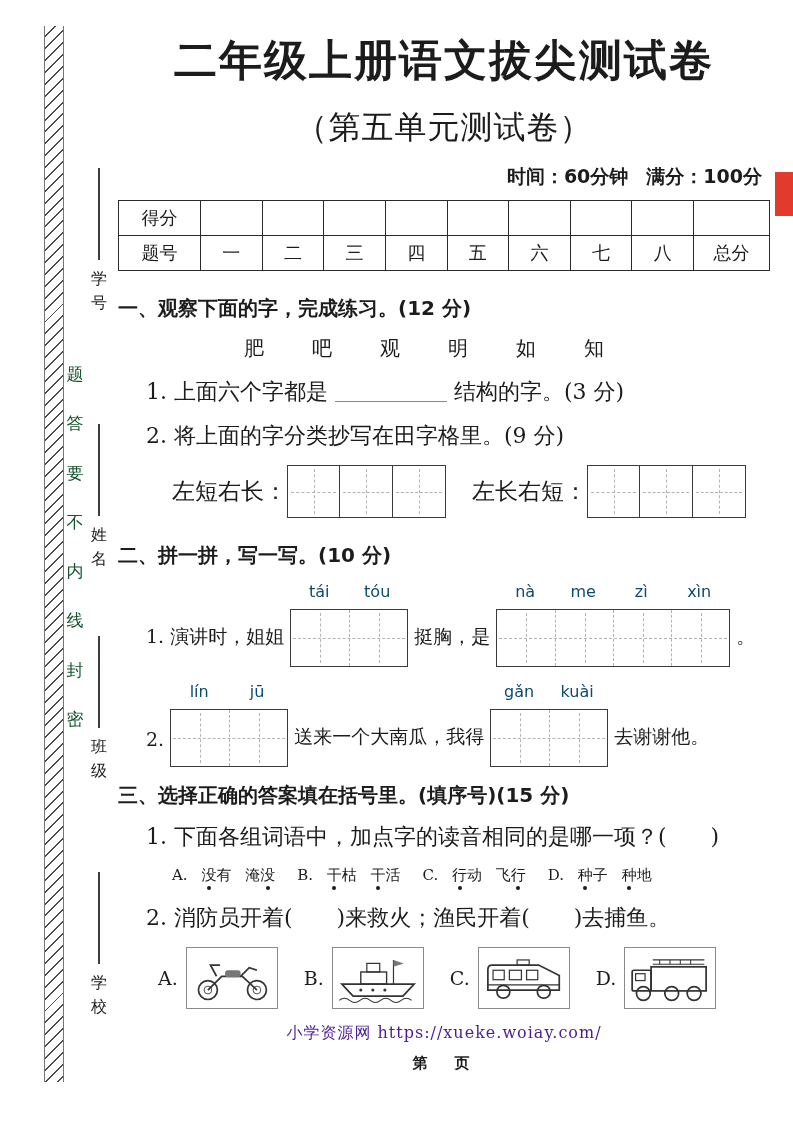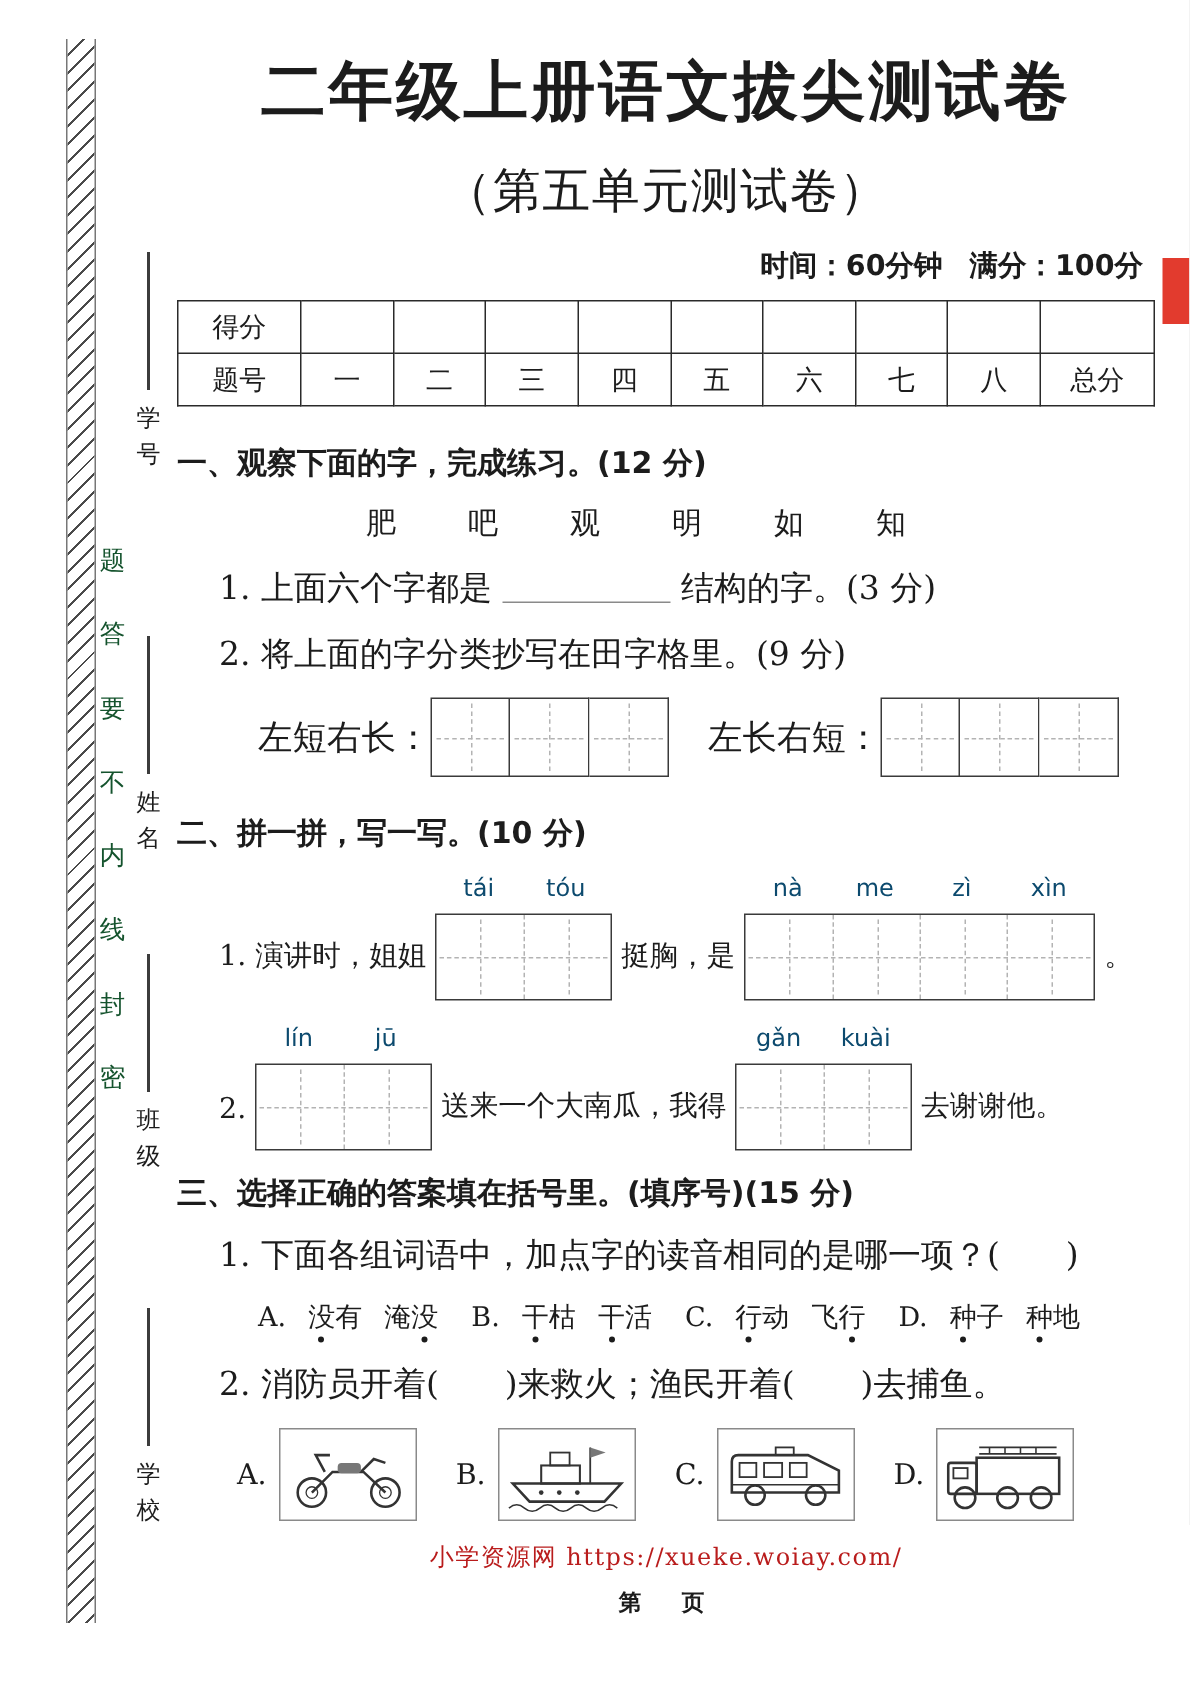--- a/index.html
+++ b/index.html
@@ -64,21 +64,21 @@
   .pybox { display:flex; flex-direction:column; margin:0 6px; }
   .pyrow { display:flex; height:27px; font-family:"DejaVu Sans","Liberation Sans",sans-serif; font-size:16px; color:#0c4a6e; }
   .pyrow span { width:58px; text-align:center; }
   .wbox { display:flex; border:1.8px solid #3a3a3a; height:58px; position:relative; background:#fff; }
   .wbox::before { content:""; position:absolute; left:2px; right:2px; top:50%; border-top:1.2px dashed #b3b3b3; }
   .wcell { width:58px; position:relative; }
   .wcell + .wcell { border-left:1.2px dashed #b3b3b3; }
   .wcell::after { content:""; position:absolute; top:3px; bottom:3px; left:50%; border-left:1.2px dashed #b3b3b3; }
 
   
-  .opts-row { display:flex; gap:22px; padding-left:54px; margin-bottom:18px; font-size:18px; }
+  .opts-row { display:flex; gap:22px; padding-left:54px; margin-bottom:18px; font-size:15px; }
   .opt { white-space:nowrap; }
   .opt .word { margin-left:9px; }
   .dc { position:relative; display:inline-block; }
   .dc::after { content:""; position:absolute; left:50%; bottom:-5px; transform:translateX(-50%);
                width:4px; height:4px; border-radius:50%; background:#1c1c1c; }
 
   
   .veh-row { display:flex; align-items:center; gap:26px; padding-left:40px; margin:6px 0 10px; font-size:19px; }
   .vopt { display:flex; align-items:center; gap:8px; }
   .vimg { width:92px; height:62px; border:1px solid #8a8a8a; display:flex; align-items:center; justify-content:center; background:#fff; }
@@ -336,17 +336,17 @@
             <rect x="10" y="25" width="11" height="8" stroke-width="1.4"></rect>
             <rect x="28" y="17" width="64" height="28"></rect>
             <circle cx="19" cy="48" r="8"></circle>
               <circle cx="52" cy="48" r="8"></circle>
               <circle cx="78" cy="48" r="8"></circle>
           </svg>
         </span>
       </span>
     </div>
 
-    <div class="footer" style="color: #b91c1c;">小学资源网 https://xueke.woiay.com/</div>
+    <div class="footer" style="color: #4c1d95;">小学资源网 https://xueke.woiay.com/</div>
     <div class="pagenum">第　页</div>
 
   </div>
 </div>
 
 </body></html>

